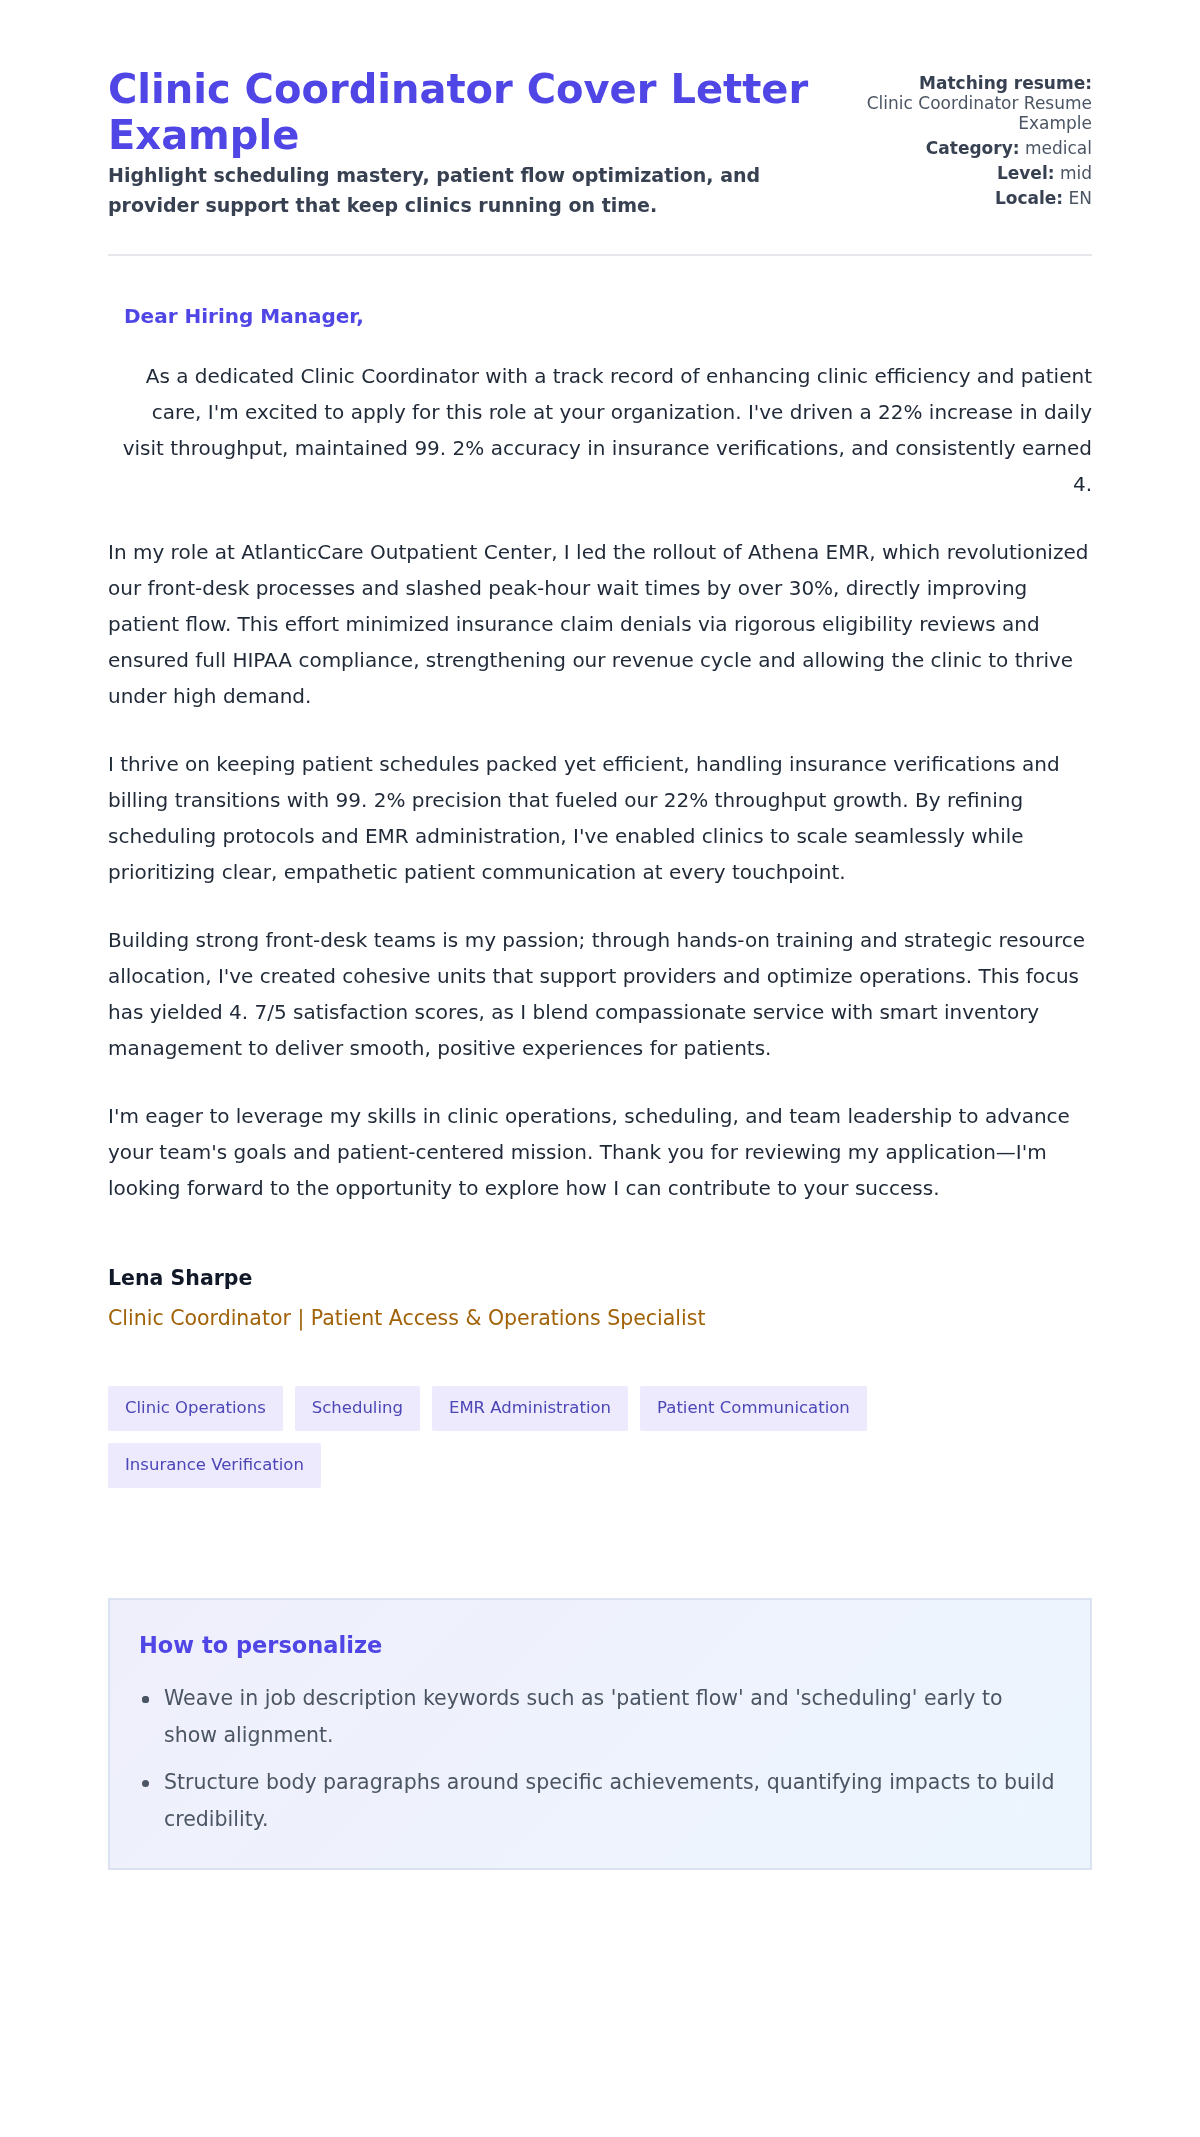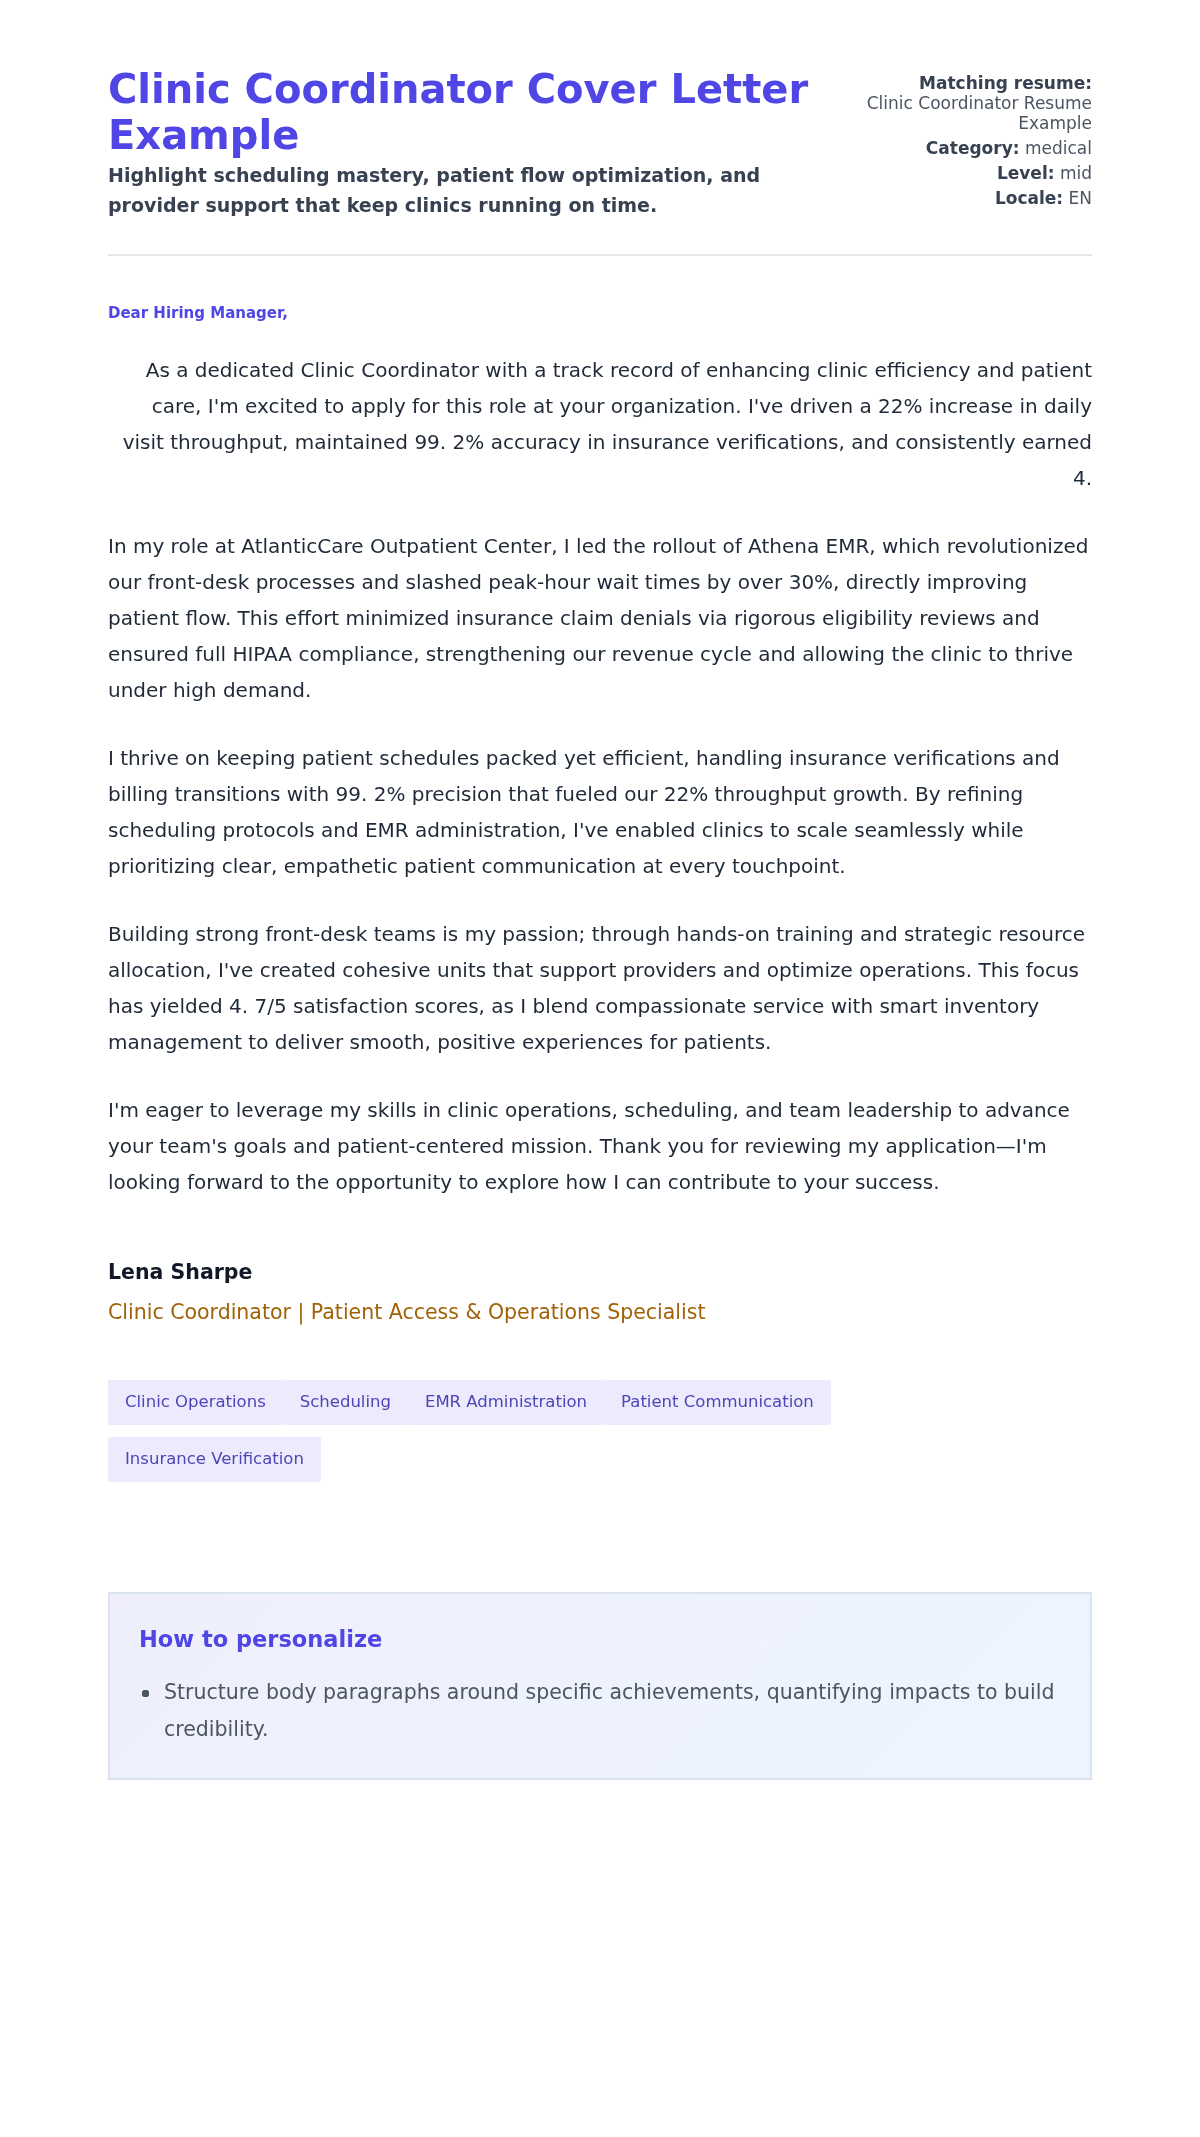--- a/index.html
+++ b/index.html
@@ -43,22 +43,23 @@
       line-height: 20px;
       color: #4b5563;
       width: 240px;
       margin-top: 0px;
     }
     .meta .row { margin-bottom: 5px; }
     .meta b { color: #374151; font-weight: bold; }
     .greeting {
       margin-top: 48px;
       font-weight: bold;
-      font-size: 15px;
+      font-size: 20px;
       color: #4f46e5;
+      margin-left: 16px;
     }
     .para {
       margin-top: 32px;
       font-size: 20px;
       line-height: 36px;
       color: #1f2937;
     }
     .para.first { margin-top: 30px; text-align: right; }
     .sig { margin-top: 60px; }
     .sig-name {
@@ -68,21 +69,21 @@
     }
     .sig-title {
       margin-top: 16px;
       font-size: 20.5px;
       color: #a16207;
     }
     .tags {
       margin-top: 56px;
       display: flex;
       flex-wrap: wrap;
-      gap: 12px 0;
+      gap: 12px 12px;
       width: 840px;
     }
     .tag {
       background: #eceafc;
       color: #4c46b6;
       font-size: 16.5px;
       padding: 12px 17px 13px 17px;
       line-height: 20px;
       border-radius: 2px;
     }
@@ -173,20 +174,21 @@
   </section>
 
   <section class="tips">
     <h3 class="tips-title">How to personalize</h3>
     <ul>
       <li>
         <span class="bullet"></span>
       </li>
       <li>
         <span class="bullet"></span>
+        <span>Weave in job description keywords such as 'patient flow' and 'scheduling' early to show alignment.</span>
       </li>
       <li>
         <span class="bullet"></span>
         <span>Structure body paragraphs around specific achievements, quantifying impacts to build credibility.</span>
       </li>
     </ul>
   </section>
 
 </div>
 

